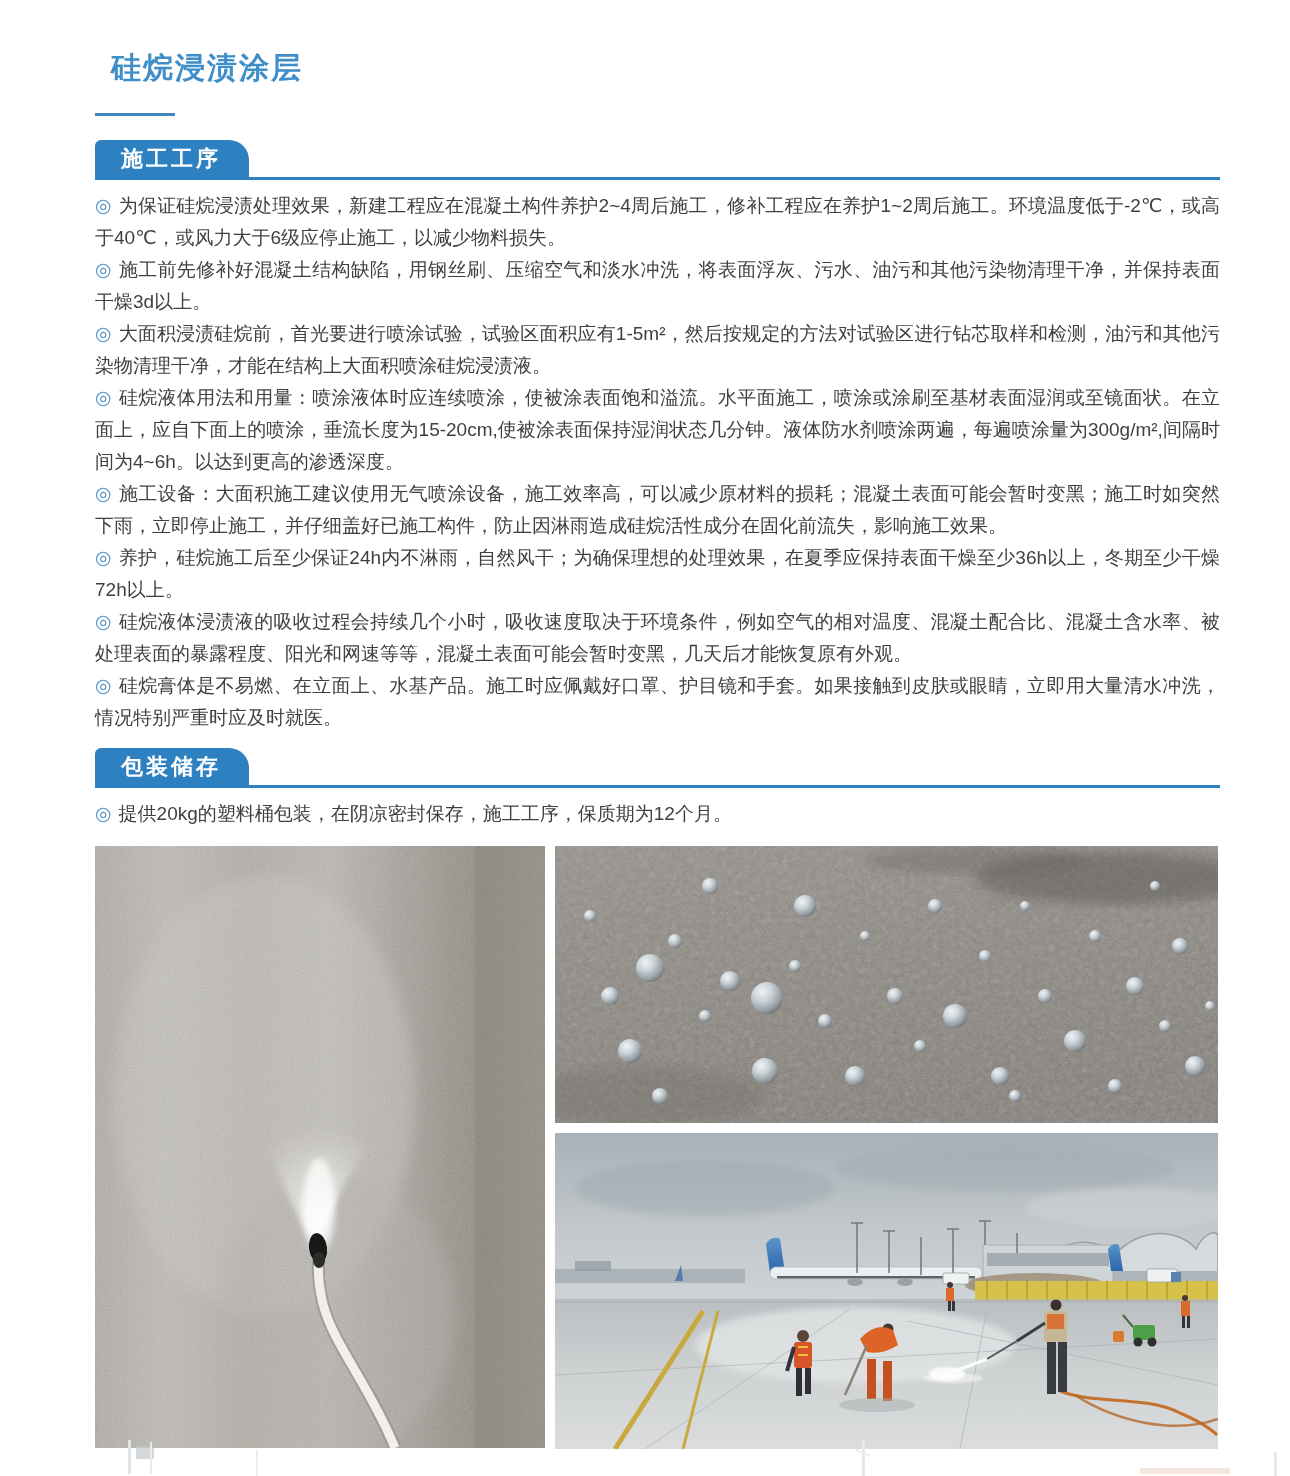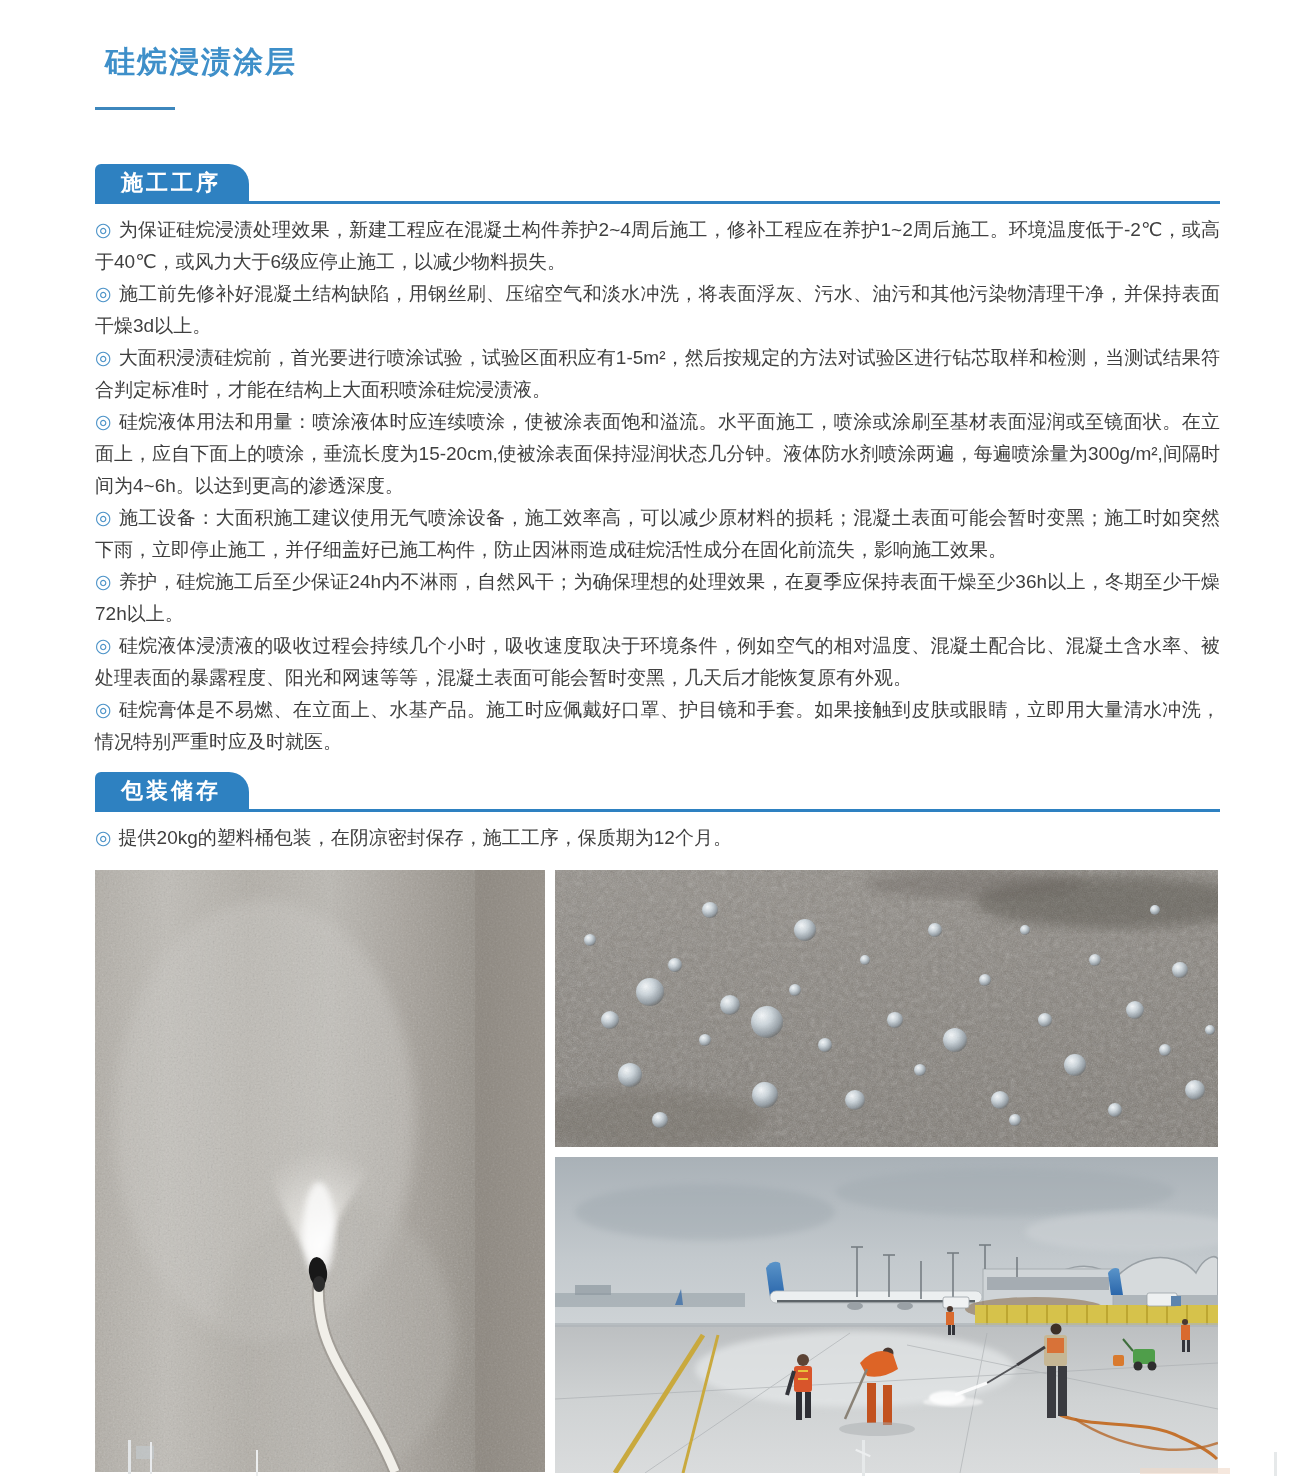--- a/index.html
+++ b/index.html
@@ -2,25 +2,25 @@
 <html><head>
 <meta charset="utf-8">
 <style>
   html,body{margin:0;padding:0;}
   body{
     width:1290px;height:1476px;background:#ffffff;position:relative;overflow:hidden;
     font-family:"Liberation Sans","DejaVu Sans",sans-serif;
   }
   .content{position:absolute;left:95px;top:0;width:1125px;}
   .page-title{
-    margin:10px;padding-top:32px;font-size:30px;font-weight:bold;
+    margin:16px;padding-top:32px;font-size:30px;font-weight:bold;
     color:#3E8FC9;letter-spacing:2px;
   }
   .title-rule{width:80px;height:3px;background:#3D87BD;margin-top:24px;}
-  .section{margin-top:54px;}
+  .section{margin-top:24px;}
   .section + .section{margin-top:14px;}
   .badge-row{border-bottom:3px solid #2E81C1;line-height:0;}
   .badge{
     display:inline-block;background:#2E81C1;color:#ffffff;
     font-size:22px;font-weight:bold;line-height:26px;letter-spacing:3px;
     padding:6px 28px 5px 26px;border-radius:6px 20px 0 0;
   }
   .paras{margin-top:10px;font-size:19px;line-height:32px;color:#3F3F3F;text-align:justify;}
   .para{margin:0;}
   .bullet{color:#4C93C8;margin-right:7px;}
@@ -40,21 +40,21 @@
   <h1 class="page-title">硅烷浸渍涂层</h1>
   <div class="title-rule"></div>
 
   <div class="section">
     <div class="badge-row">
       <span class="badge">施工工序</span>
     </div>
     <div class="paras">
         <p class="para"><span class="bullet">◎</span><span>为保证硅烷浸渍处理效果，新建工程应在混凝土构件养护2~4周后施工，修补工程应在养护1~2周后施工。环境温度低于-2℃，或高于40℃，或风力大于6级应停止施工，以减少物料损失。</span></p>
         <p class="para"><span class="bullet">◎</span><span>施工前先修补好混凝土结构缺陷，用钢丝刷、压缩空气和淡水冲洗，将表面浮灰、污水、油污和其他污染物清理干净，并保持表面干燥3d以上。</span></p>
-        <p class="para"><span class="bullet">◎</span><span>大面积浸渍硅烷前，首光要进行喷涂试验，试验区面积应有1-5m²，然后按规定的方法对试验区进行钻芯取样和检测，当测试结果符合判定标准时，才能在结构上大面积喷涂硅烷浸渍液。</span></p>
+        <p class="para"><span class="bullet">◎</span><span>大面积浸渍硅烷前，首光要进行喷涂试验，试验区面积应有1-5m²，然后按规定的方法对试验区进行钻芯取样和检测，油污和其他污染物清理干净，才能在结构上大面积喷涂硅烷浸渍液。</span></p>
         <p class="para"><span class="bullet">◎</span><span>硅烷液体用法和用量：喷涂液体时应连续喷涂，使被涂表面饱和溢流。水平面施工，喷涂或涂刷至基材表面湿润或至镜面状。在立面上，应自下面上的喷涂，垂流长度为15-20cm,使被涂表面保持湿润状态几分钟。液体防水剂喷涂两遍，每遍喷涂量为300g/m²,间隔时间为4~6h。以达到更高的渗透深度。</span></p>
         <p class="para"><span class="bullet">◎</span><span>施工设备：大面积施工建议使用无气喷涂设备，施工效率高，可以减少原材料的损耗；混凝土表面可能会暂时变黑；施工时如突然下雨，立即停止施工，并仔细盖好已施工构件，防止因淋雨造成硅烷活性成分在固化前流失，影响施工效果。</span></p>
         <p class="para"><span class="bullet">◎</span><span>养护，硅烷施工后至少保证24h内不淋雨，自然风干；为确保理想的处理效果，在夏季应保持表面干燥至少36h以上，冬期至少干燥72h以上。</span></p>
         <p class="para"><span class="bullet">◎</span><span>硅烷液体浸渍液的吸收过程会持续几个小时，吸收速度取决于环境条件，例如空气的相对温度、混凝土配合比、混凝土含水率、被处理表面的暴露程度、阳光和网速等等，混凝土表面可能会暂时变黑，几天后才能恢复原有外观。</span></p>
         <p class="para"><span class="bullet">◎</span><span>硅烷膏体是不易燃、在立面上、水基产品。施工时应佩戴好口罩、护目镜和手套。如果接触到皮肤或眼睛，立即用大量清水冲洗，情况特别严重时应及时就医。</span></p>
       </div>
   </div>
 
   <div class="section">
     <div class="badge-row">

